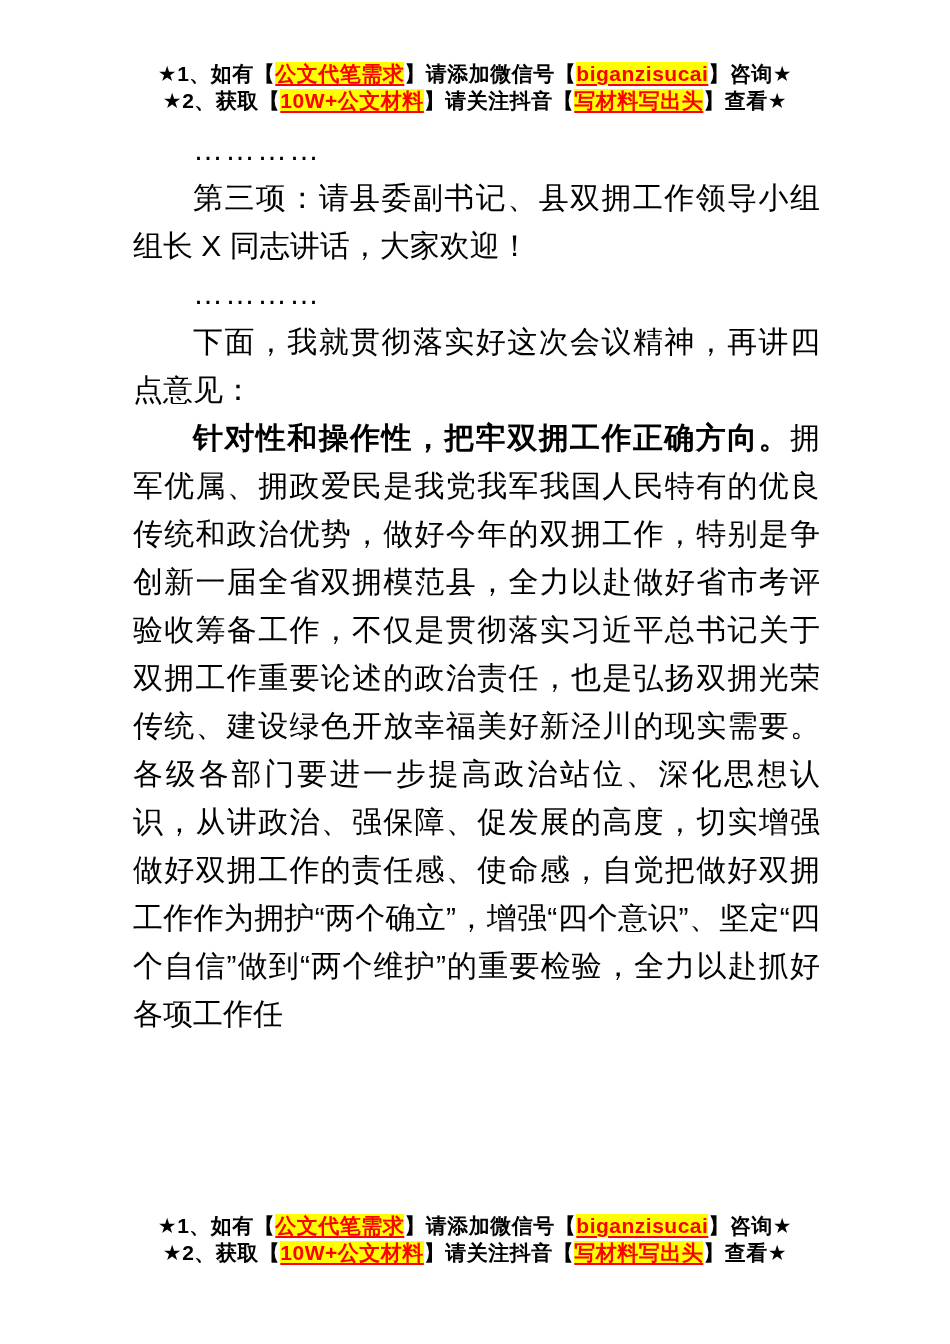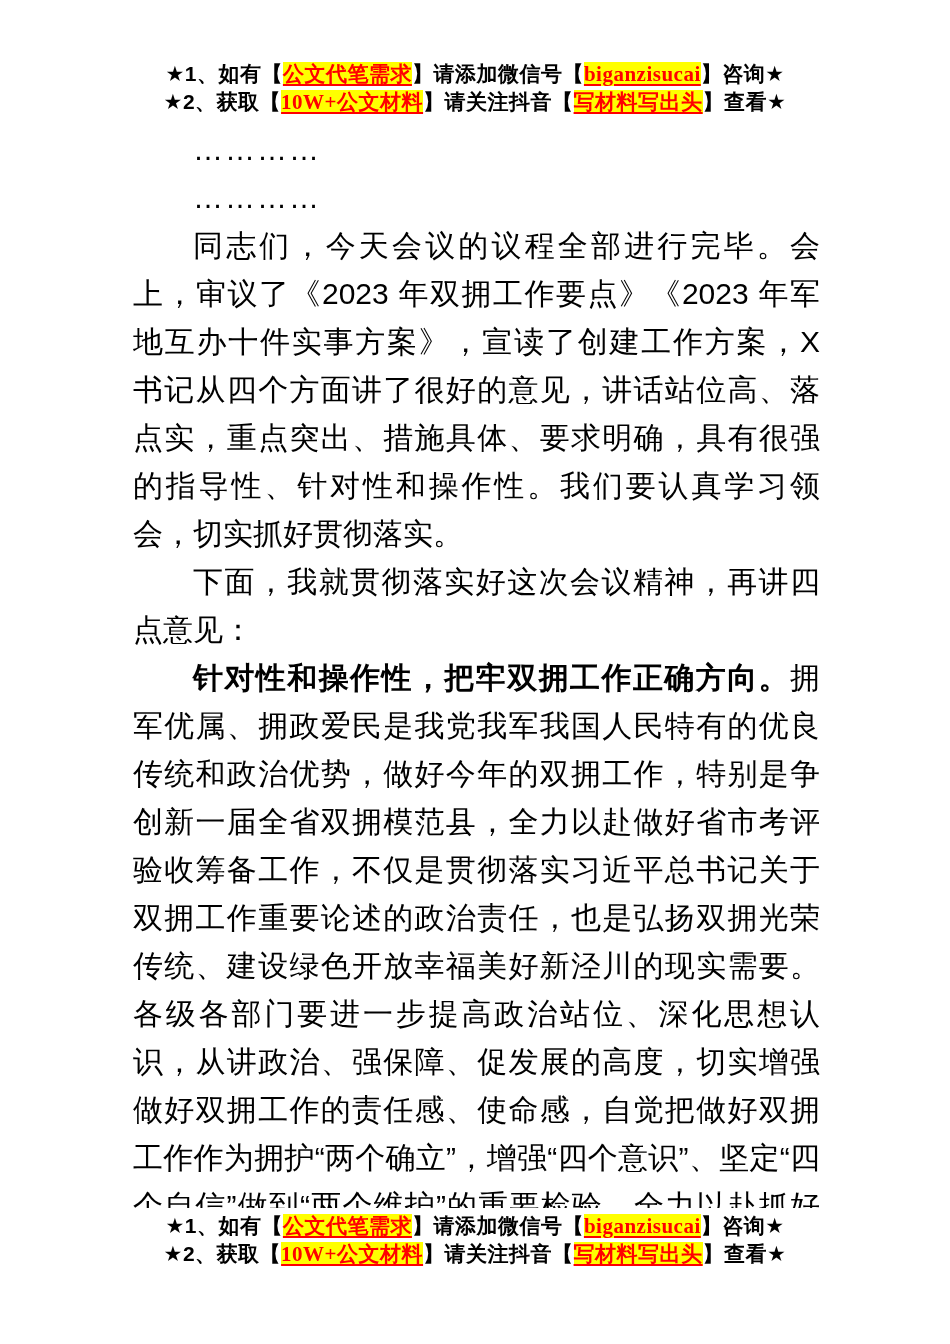--- a/index.html
+++ b/index.html
@@ -27,21 +27,20 @@
   .promo-footer { top: 1212px; }
   .seg { display: inline; }
   .seg-u {
     text-decoration-thickness: 2px;
     text-underline-offset: 3px;
   }
   .seg-hlu {
     text-decoration: underline;
     text-decoration-thickness: 2px;
     text-underline-offset: 3px;
-    font-family: Liberation Serif, serif;
   }
   
   .body-text {
     position: absolute;
     top: 126px;
     left: 133px;
     width: 687px;
     height: 1082px;
     overflow: hidden;
     font-size: 30px;
@@ -62,22 +61,22 @@
 
 <div class="page">
 
   <div class="promo promo-header">
     <div class="promo-line"><span class="seg seg-plain">★1、如有【</span><span class="seg seg-hlu">公文代笔需求</span><span class="seg seg-plain">】请</span><span class="seg seg-u">添加</span><span class="seg seg-plain">微信号【</span><span class="seg seg-hlu">biganzisucai</span><span class="seg seg-plain">】咨询★</span></div>
     <div class="promo-line"><span class="seg seg-plain">★2、获取【</span><span class="seg seg-hlu">10W+公文材料</span><span class="seg seg-plain">】请</span><span class="seg seg-u">关注</span><span class="seg seg-plain">抖音【</span><span class="seg seg-hlu">写材料写出头</span><span class="seg seg-plain">】查看★</span></div>
   </div>
 
   <div class="body-text">
       <p class="para para-dots"><span>…………</span></p>
+      <p class="para para-normal"><span>第三项：请县委副书记、县双拥工作领导小组组长 X 同志讲话，大家欢迎！</span></p>
       <p class="para para-dots"><span>…………</span></p>
-      <p class="para para-normal"><span>同志们，今天会议的议程全部进行完毕。会上，审议了《2023 年双拥工作要点》《2023 年军地互办十件实事方案》，宣读了创建工作方案，X 书记从四个方面讲了很好的意见，讲话站位高、落点实，重点突出、措施具体、要求明确，具有很强的指导性、针对性和操作性。我们要认真学习领会，切实抓好贯彻落实。</span></p>
       <p class="para para-normal"><span>下面，我就贯彻落实好这次会议精神，再讲四点意见：</span></p>
       <p class="para para-normal"><b class="lead">针对性和操作性，把牢双拥工作正确方向。</b><span>拥军优属、拥政爱民是我党我军我国人民特有的优良传统和政治优势，做好今年的双拥工作，特别是争创新一届全省双拥模范县，全力以赴做好省市考评验收筹备工作，不仅是贯彻落实习近平总书记关于双拥工作重要论述的政治责任，也是弘扬双拥光荣传统、建设绿色开放幸福美好新泾川的现实需要。各级各部门要进一步提高政治站位、深化思想认识，从讲政治、强保障、促发展的高度，切实增强做好双拥工作的责任感、使命感，自觉把做好双拥工作作为拥护“两个确立”，增强“四个意识”、坚定“四个自信”做到“两个维护”的重要检验，全力以赴抓好各项工作任</span></p>
     </div>
 
   <div class="promo promo-footer">
     <div class="promo-line"><span class="seg seg-plain">★1、如有【</span><span class="seg seg-hlu">公文代笔需求</span><span class="seg seg-plain">】请</span><span class="seg seg-u">添加</span><span class="seg seg-plain">微信号【</span><span class="seg seg-hlu">biganzisucai</span><span class="seg seg-plain">】咨询★</span></div>
     <div class="promo-line"><span class="seg seg-plain">★2、获取【</span><span class="seg seg-hlu">10W+公文材料</span><span class="seg seg-plain">】请</span><span class="seg seg-u">关注</span><span class="seg seg-plain">抖音【</span><span class="seg seg-hlu">写材料写出头</span><span class="seg seg-plain">】查看★</span></div>
   </div>
 
 </div>

